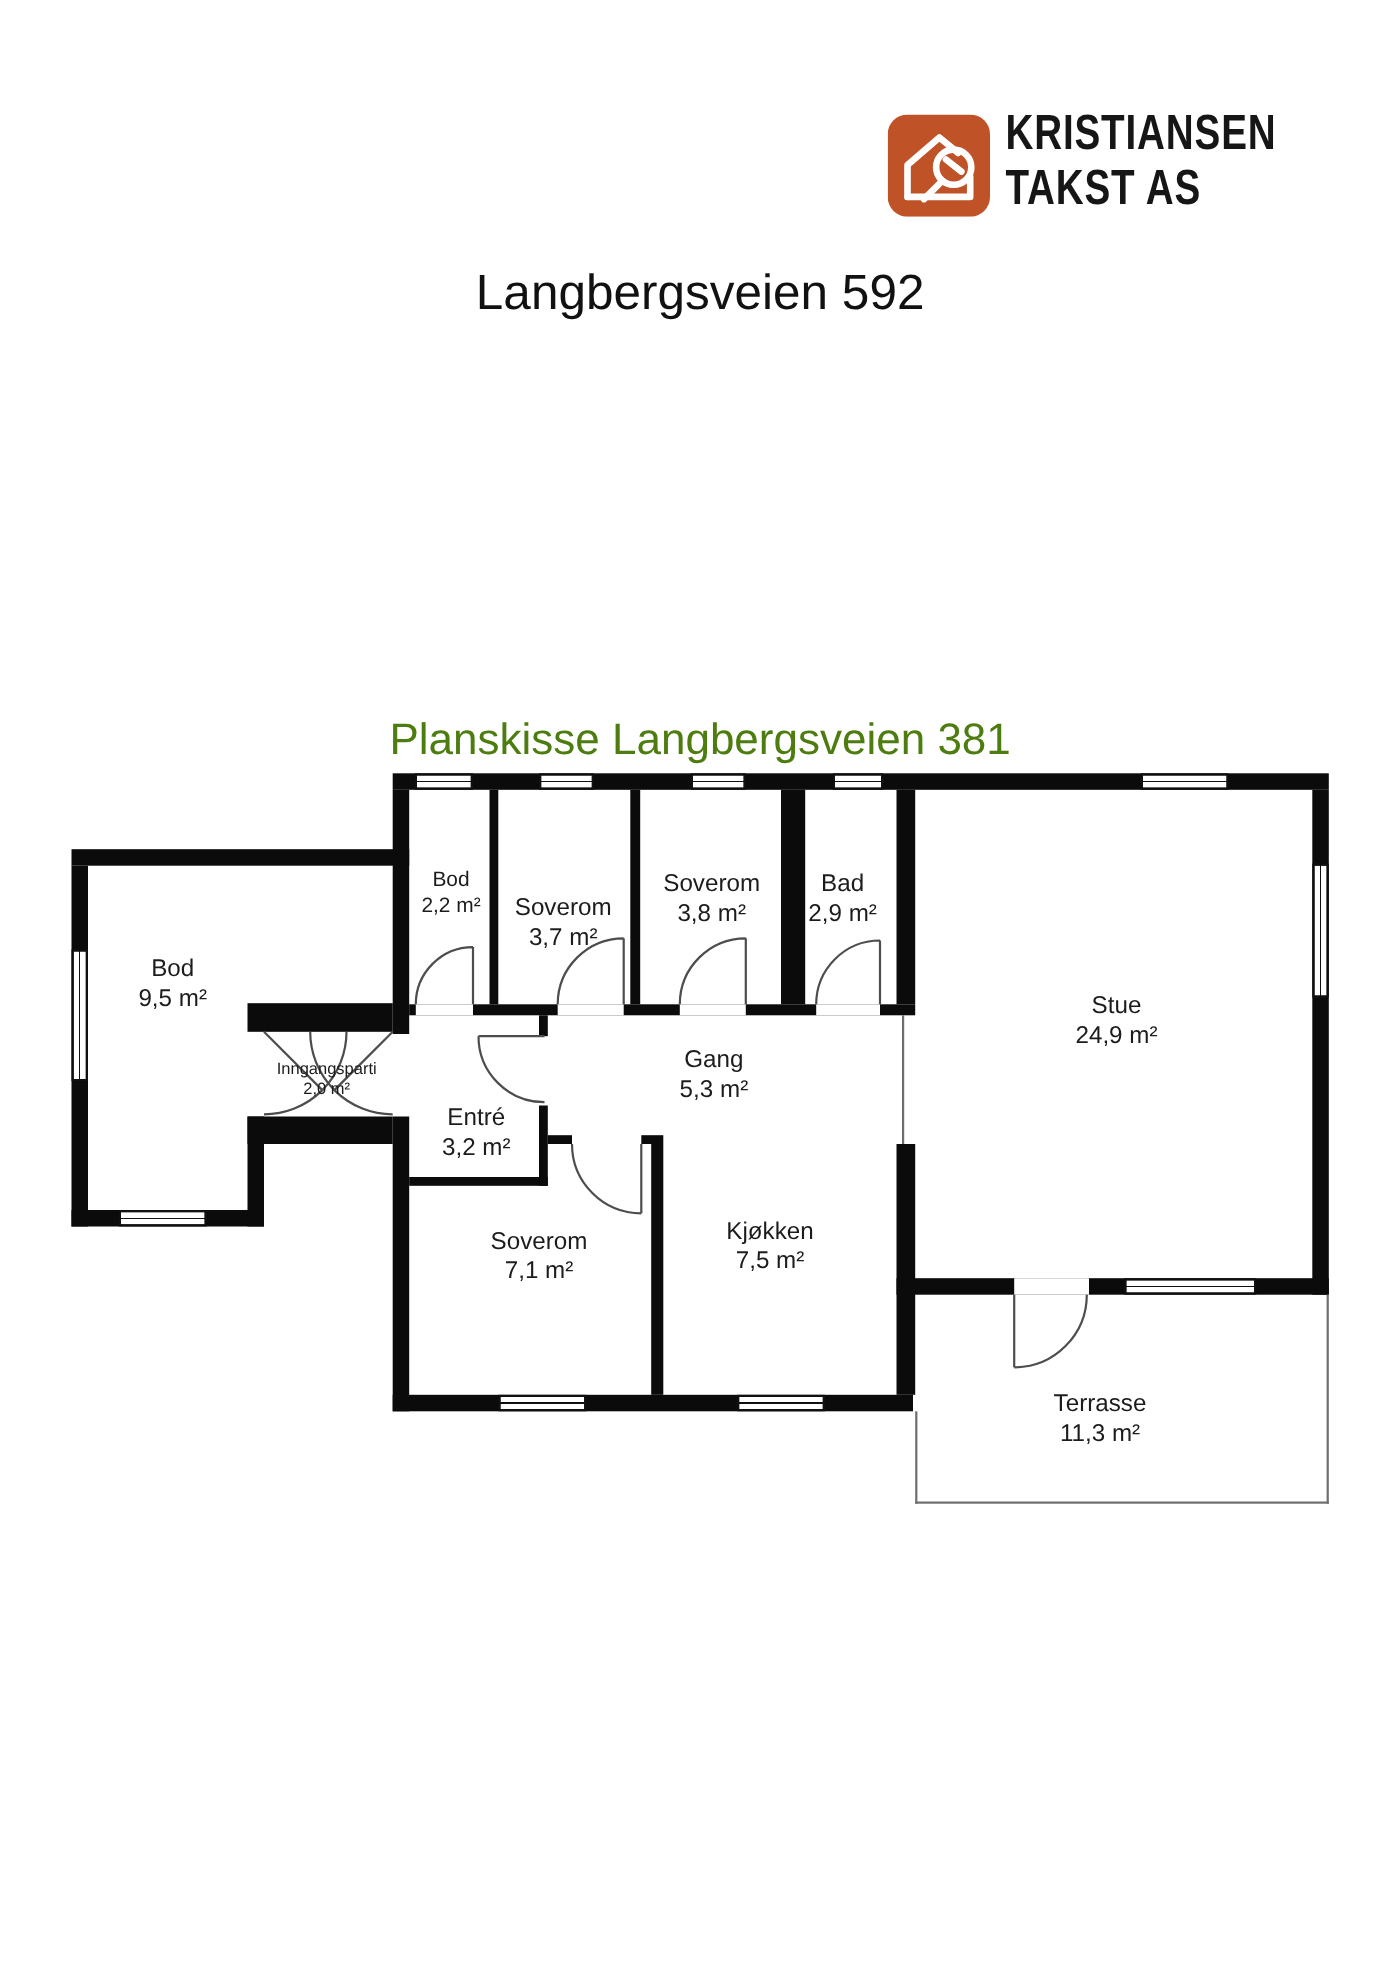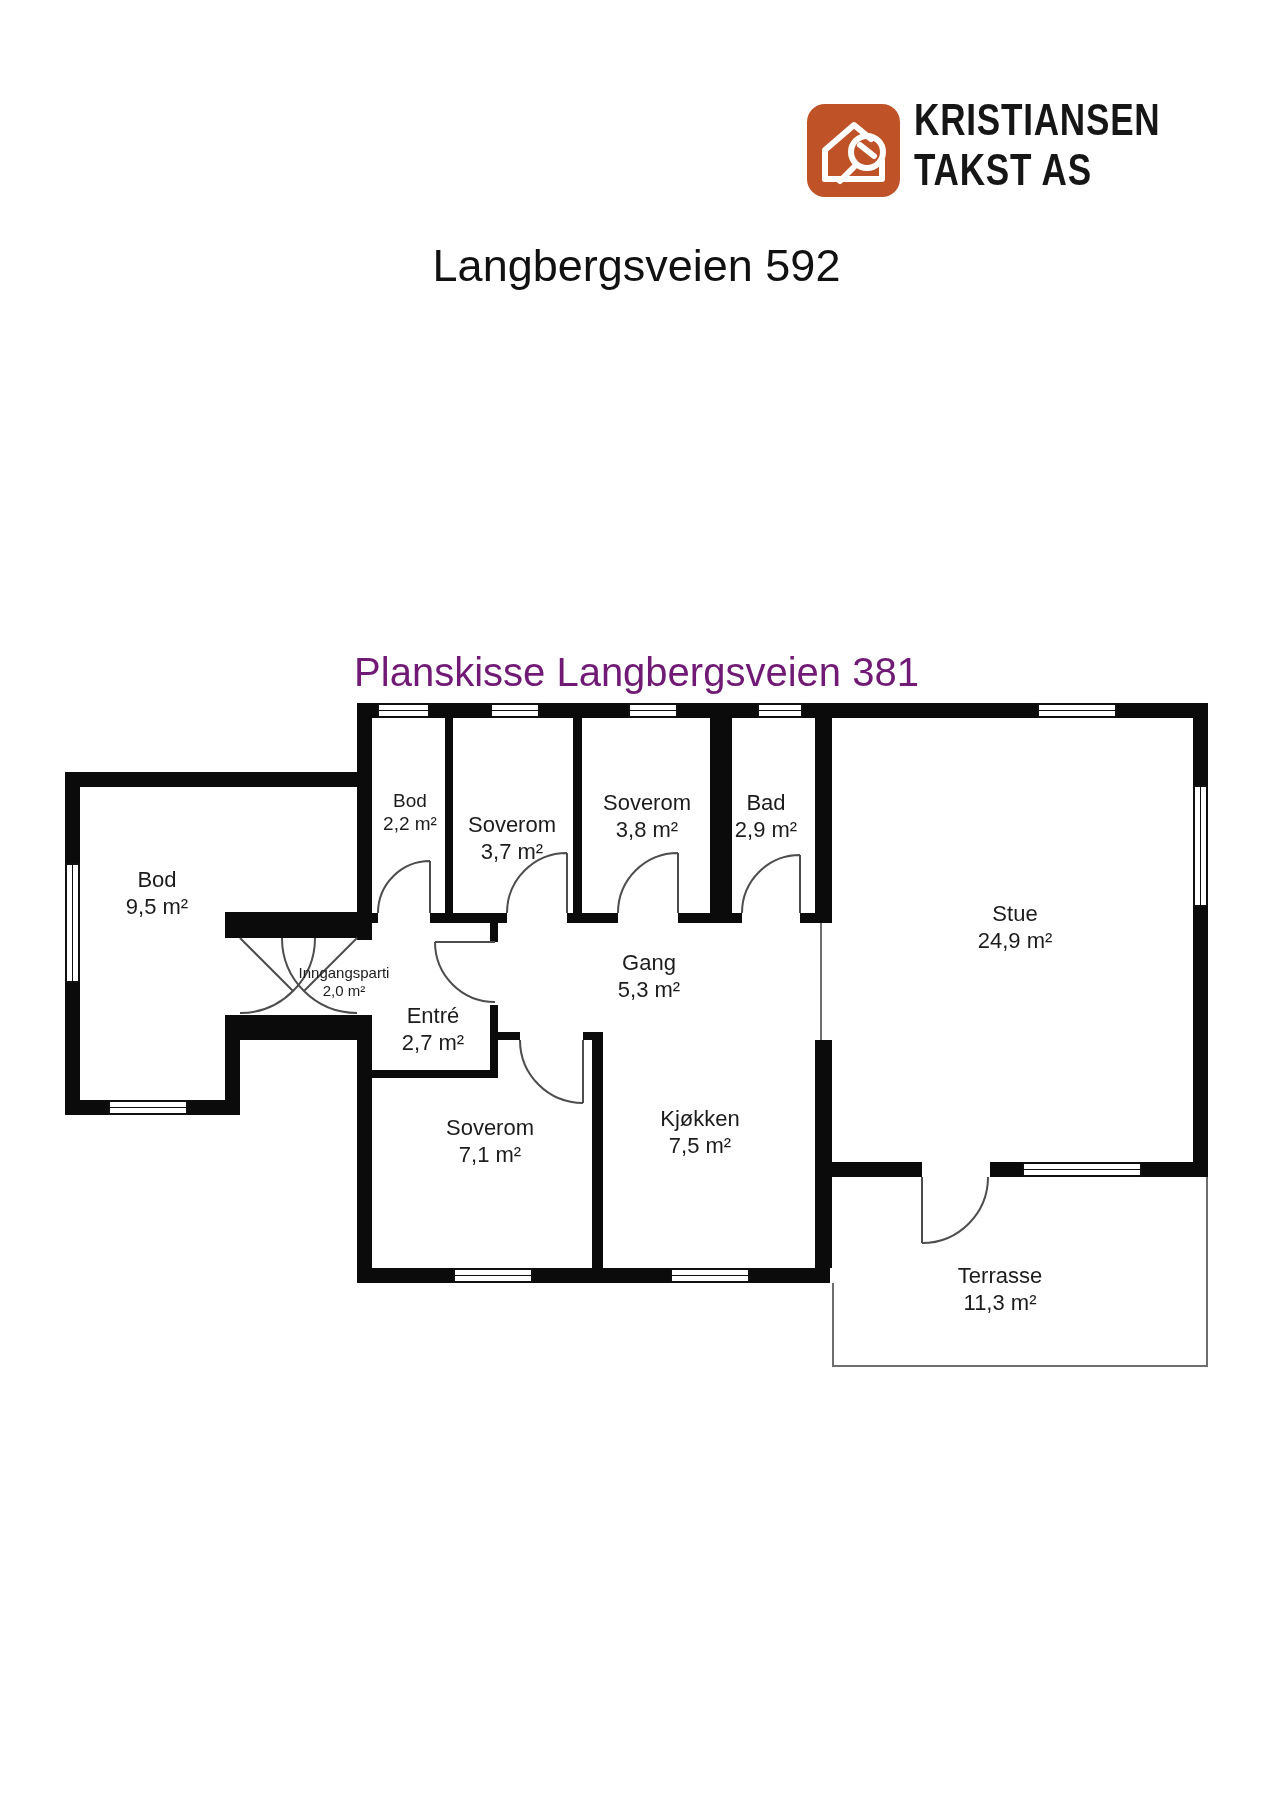--- a/index.html
+++ b/index.html
@@ -7,35 +7,35 @@
         font-family:Liberation Sans, sans-serif;}
 
   
   #logo-icon{position:absolute;left:807px;top:104px;width:93px;height:93px;}
   #logo-text{position:absolute;left:914px;top:95px;color:#161616;font-weight:800;
              font-size:45px;line-height:50px;letter-spacing:1px;}
   #logo-text span{display:block;transform:scaleX(0.78);transform-origin:left center;white-space:nowrap;}
   #page-title{position:absolute;left:0;top:240px;width:1273px;text-align:center;
               font-size:45px;color:#111;}
   #plan-caption{position:absolute;left:0;top:650px;width:1273px;text-align:center;
-              font-size:40px;color:#701a75;}
+              font-size:40px;color:#4d7c0f;}
 
   
   .wall{position:absolute;background:#0b0b0b;}
   .thin{position:absolute;background:#6e6e6e;}
   .gap{position:absolute;background:#ffffff;}
   .win{position:absolute;box-sizing:border-box;border:2px solid #101010;}
   .win-h{background:linear-gradient(to bottom,#fff 0 44%,#101010 44% 56%,#fff 56% 100%);}
   .win-v{background:linear-gradient(to right,#fff 0 44%,#101010 44% 56%,#fff 56% 100%);}
   #door-arcs{position:absolute;left:0;top:0;width:1273px;height:1800px;pointer-events:none;}
 
   .rlabel{position:absolute;transform:translate(-50%,-50%);text-align:center;
           font-size:22px;line-height:1.22;color:#1c1c1c;white-space:nowrap;}
   .rlabel.small{font-size:19px;}
-  .rlabel.tiny{font-size:15px;margin-left:47px;}
+  .rlabel.tiny{font-size:15px;}
 </style>
 </head>
 <body>
 
 <div id="page">
 
   <div id="logo-icon">
     <svg width="93" height="93" viewBox="0 0 93 93">
       <rect x="0" y="0" width="93" height="93" rx="18" fill="#bf5226"></rect>
       <g stroke="#ffffff" stroke-width="6" fill="none" stroke-linecap="round" stroke-linejoin="round">
@@ -140,21 +140,21 @@
   <div class="rlabel" style="left:1015px;top:928px">
     <div>Stue</div>
     <div>24,9 m²</div>
   </div>
   <div class="rlabel tiny" style="left:297px;top:982px">
     <div>Inngangsparti</div>
     <div>2,0 m²</div>
   </div>
   <div class="rlabel" style="left:433px;top:1030px">
     <div>Entré</div>
-    <div>2,7 m²</div>
+    <div>3,2 m²</div>
   </div>
   <div class="rlabel" style="left:649px;top:977px">
     <div>Gang</div>
     <div>5,3 m²</div>
   </div>
   <div class="rlabel" style="left:490px;top:1142px">
     <div>Soverom</div>
     <div>7,1 m²</div>
   </div>
   <div class="rlabel" style="left:700px;top:1133px">

